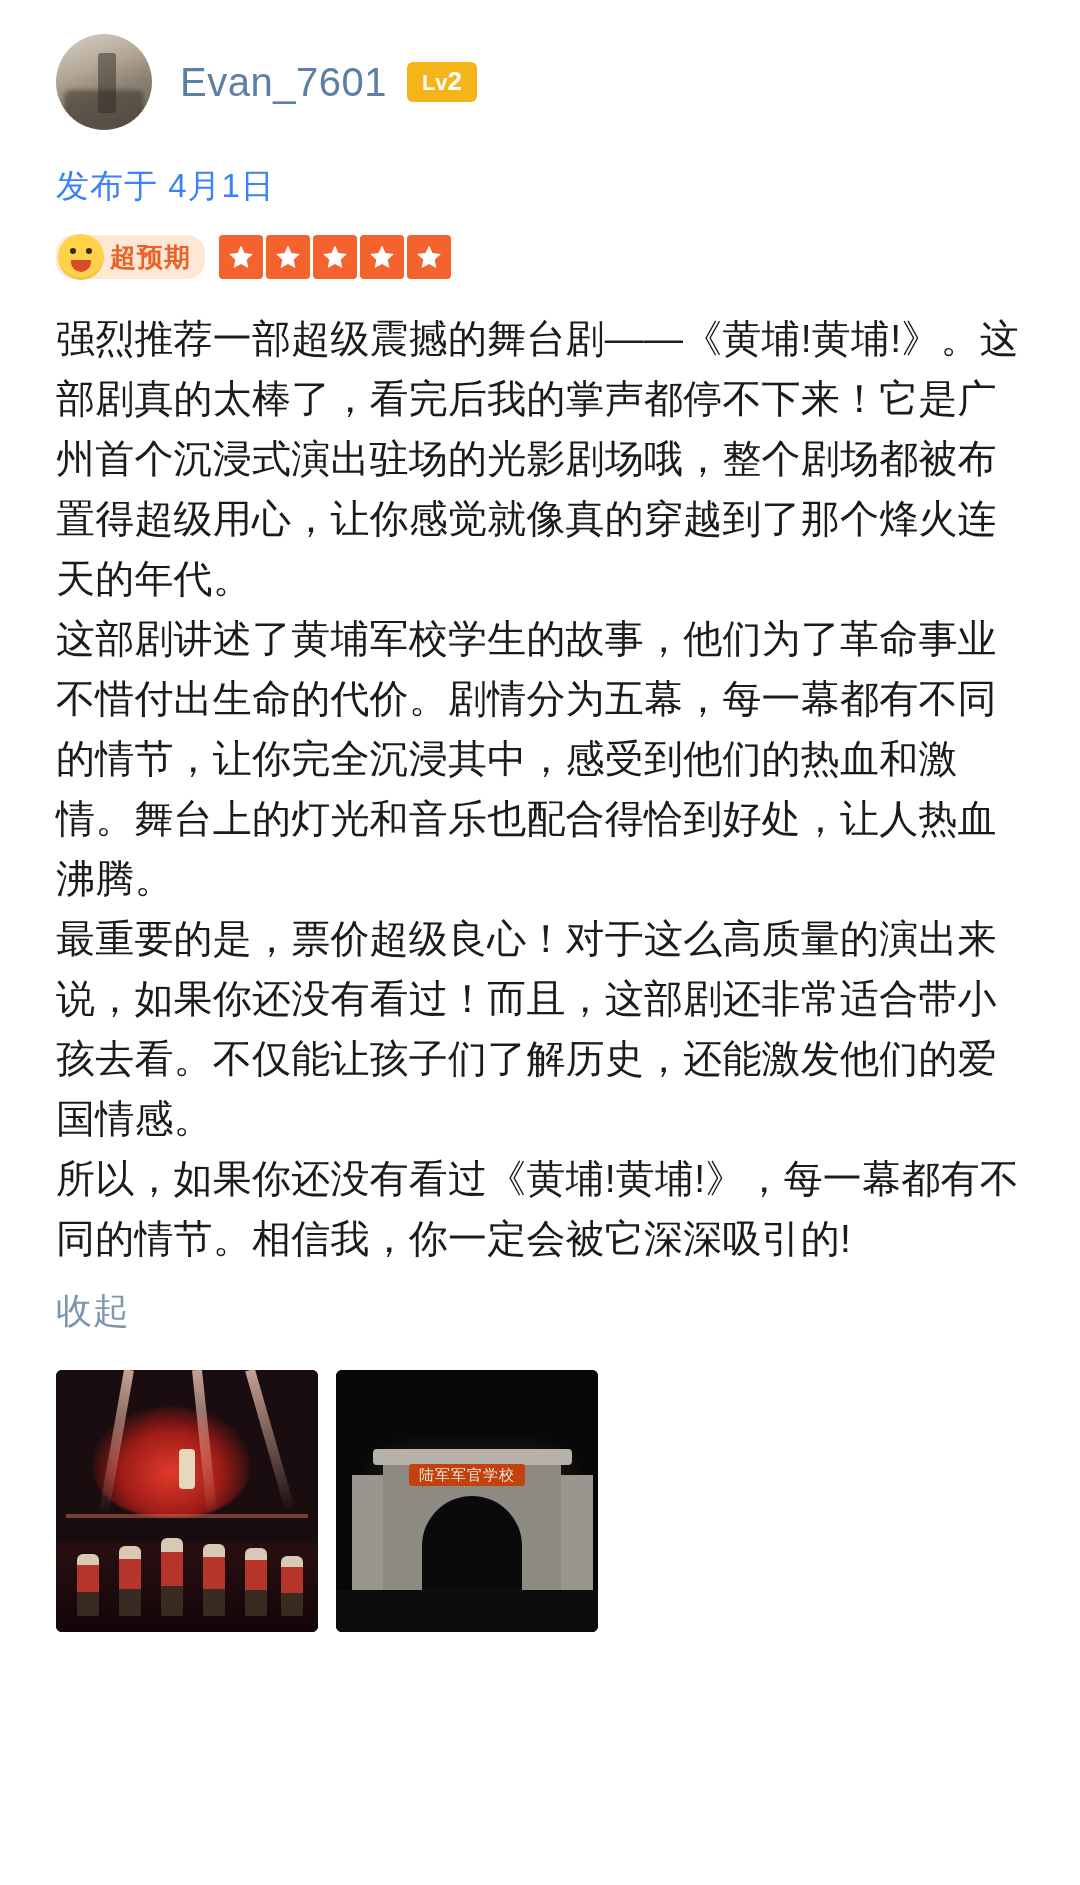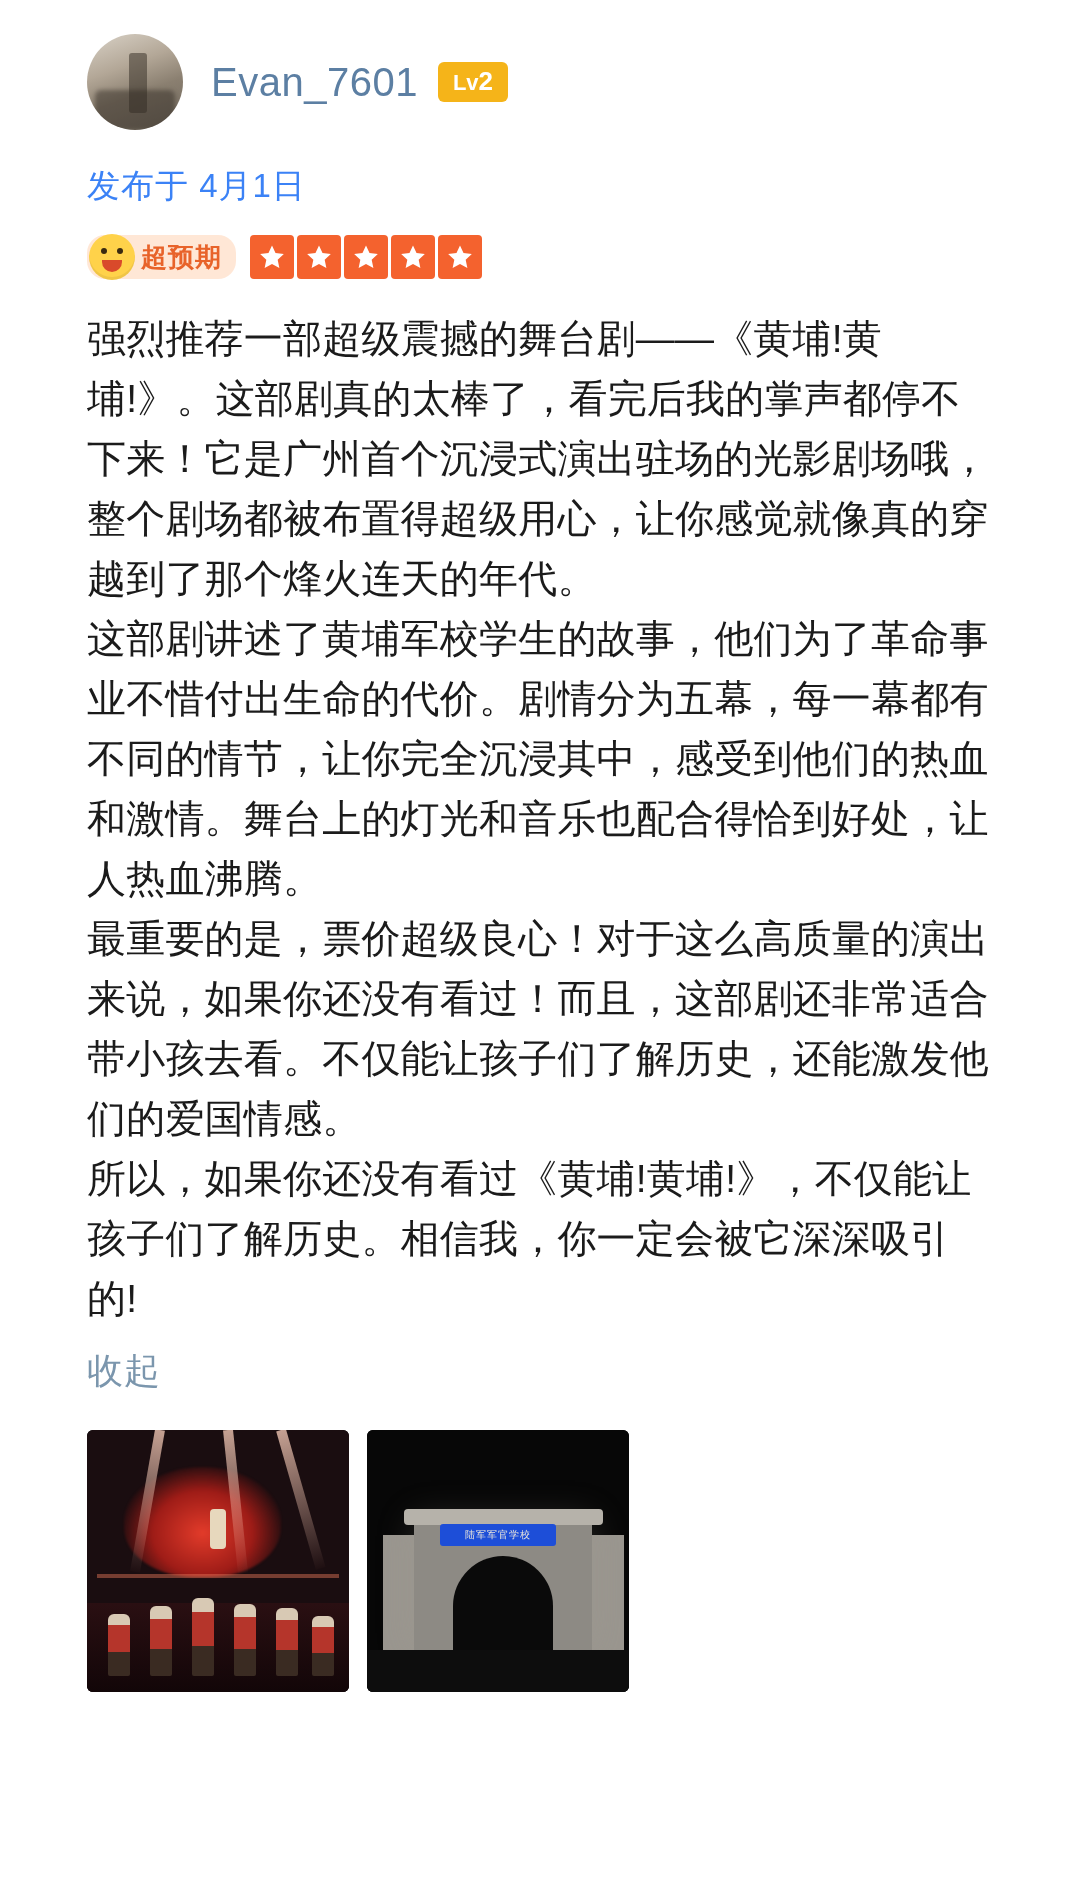--- a/index.html
+++ b/index.html
@@ -12,21 +12,21 @@
     height: 1885px;
     font-family: "Liberation Sans", "DejaVu Sans", sans-serif;
     overflow: hidden;
     position: relative;
   }
   .page {
     width: 1080px;
     height: 1885px;
     background: #ffffff;
     box-sizing: border-box;
-    padding: 0 87px;
+    padding: 0 56px;
     position: relative;
   }
 
   
   .review-header {
     display: flex;
     align-items: center;
     padding-top: 34px;
   }
   .avatar {
@@ -303,24 +303,24 @@
     height: 16px;
     background: #b6b2aa;
     border-radius: 4px;
   }
   .stage2 .plaque {
     position: absolute;
     left: 28%;
     right: 28%;
     top: 36%;
     height: 22px;
-    background: #1d4ed8;
+    background: #c2410c;
     border-radius: 3px;
     color: #e8e4db;
-    font-size: 10px;
+    font-size: 15px;
     line-height: 22px;
     text-align: center;
     letter-spacing: 1px;
     overflow: hidden;
   }
   .stage2 .pillar {
     position: absolute;
     bottom: 16%;
     width: 12%;
     top: 40%;
@@ -383,21 +383,21 @@
             <path fill="#ffffff" d="M12 2l2.9 6.3 6.9.8-5.1 4.7 1.4 6.8L12 17.3 5.9 20.6l1.4-6.8L2.2 9.1l6.9-.8z"></path>
           </svg>
       </div>
     </div>
   </div>
 
   <div class="review-body">
     <p>强烈推荐一部超级震撼的舞台剧——《黄埔!黄埔!》。这部剧真的太棒了，看完后我的掌声都停不下来！它是广州首个沉浸式演出驻场的光影剧场哦，整个剧场都被布置得超级用心，让你感觉就像真的穿越到了那个烽火连天的年代。</p>
     <p>这部剧讲述了黄埔军校学生的故事，他们为了革命事业不惜付出生命的代价。剧情分为五幕，每一幕都有不同的情节，让你完全沉浸其中，感受到他们的热血和激情。舞台上的灯光和音乐也配合得恰到好处，让人热血沸腾。</p>
     <p>最重要的是，票价超级良心！对于这么高质量的演出来说，如果你还没有看过！而且，这部剧还非常适合带小孩去看。不仅能让孩子们了解历史，还能激发他们的爱国情感。</p>
-    <p>所以，如果你还没有看过《黄埔!黄埔!》，不仅能让孩子们了解历史。相信我，你一定会被它深深吸引的!</p>
+    <p>所以，如果你还没有看过《黄埔!黄埔!》，每一幕都有不同的情节。相信我，你一定会被它深深吸引的!</p>
   </div>
 
   <div class="collapse-link">收起</div>
 
   <div class="photo-row">
     <div class="photo">
       <div class="stage1">
         <div class="glow"></div>
         <div class="beam b1"></div>
         <div class="beam b2"></div>

